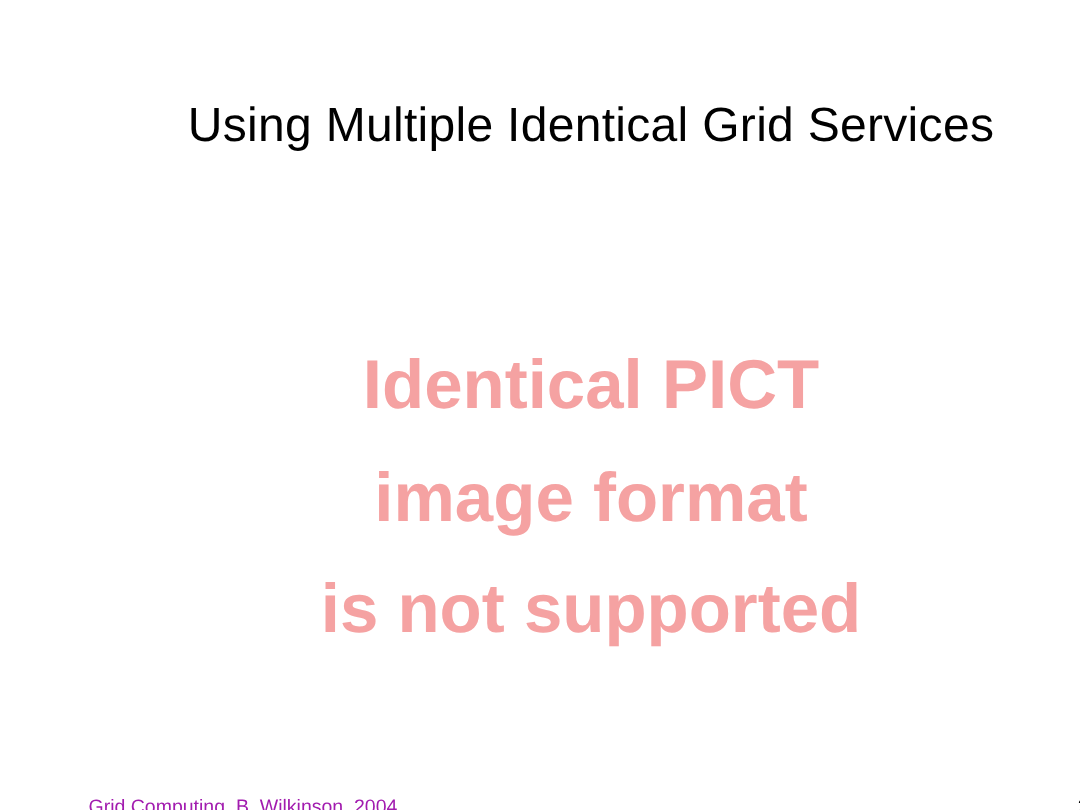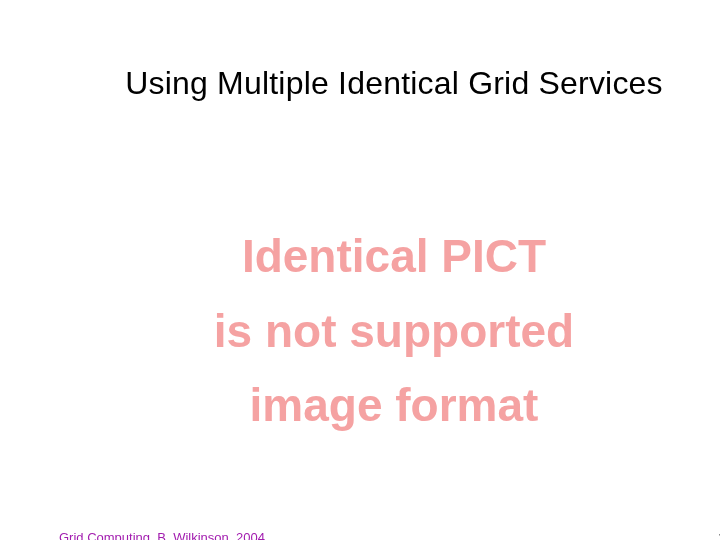--- a/index.html
+++ b/index.html
@@ -53,19 +53,19 @@
       color: #000000;
     }
   </style>
 </head>
 <body>
 
 <h1 class="slide-title">Using Multiple Identical Grid Services</h1>
 
 <div class="placeholder-text">
   <div>Identical PICT</div>
+  <div>image format</div>
   <div>is not supported</div>
-  <div>image format</div>
 </div>
 
 <div class="footer-left">Grid Computing, B. Wilkinson, 2004</div>
 
 <div class="footer-right">26</div>
 
 </body></html>

